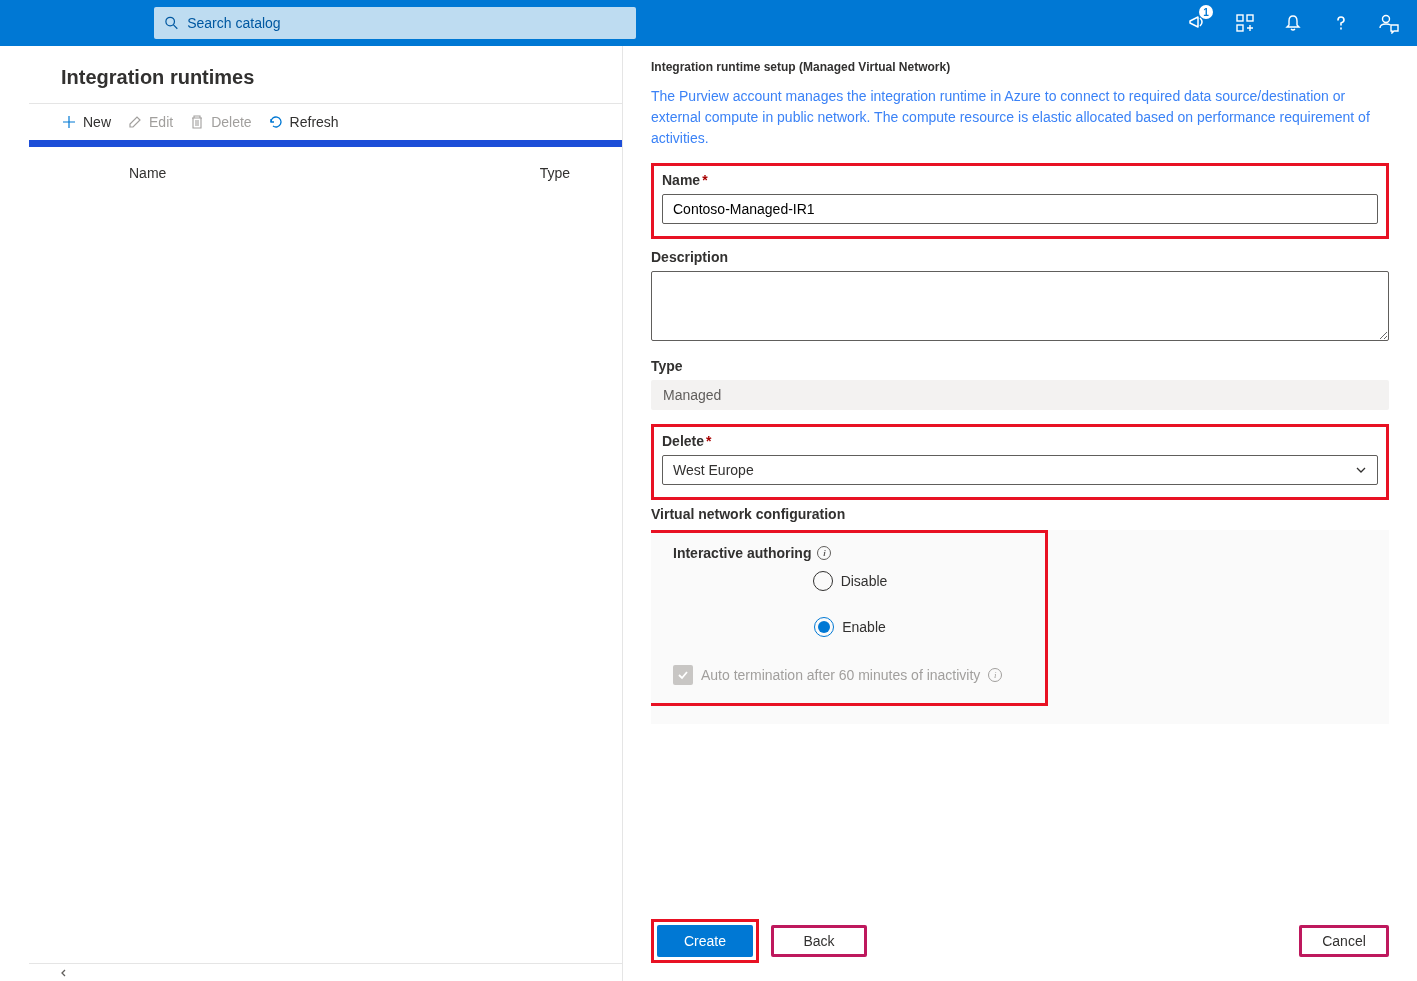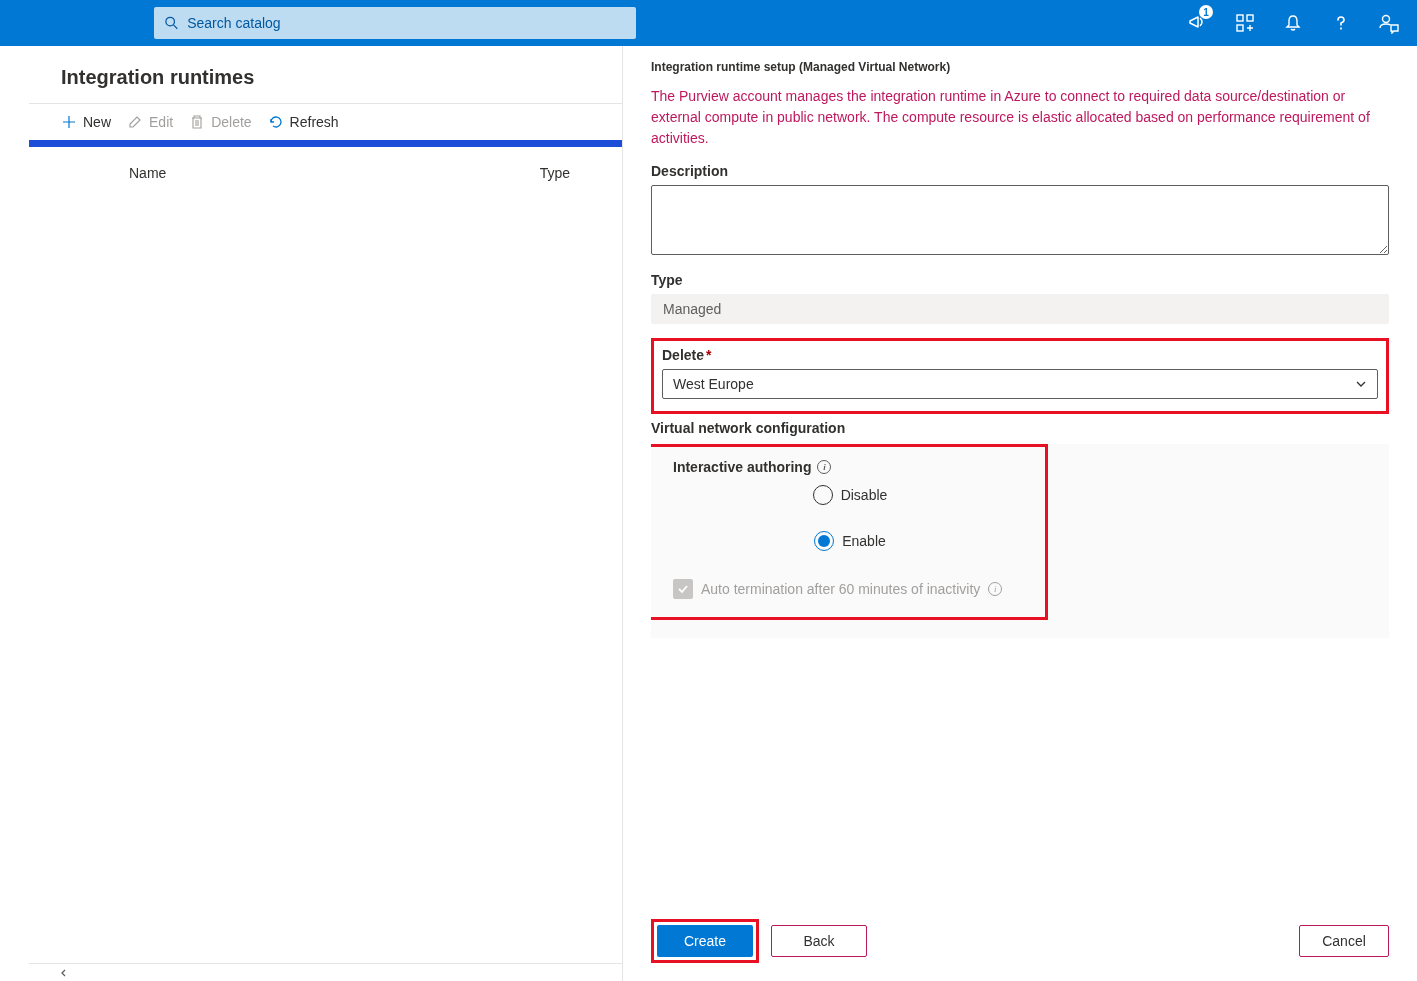--- a/index.html
+++ b/index.html
@@ -27,21 +27,21 @@
   .tbtn svg { width: 16px; height: 16px; }
   .table-head { display: flex; padding: 18px 32px 12px; color: #323130; }
   .table-head .col-name { margin-left: 68px; }
   .table-head .col-type { margin-left: auto; margin-right: 20px; }
   .left-spacer { flex: 1; }
   .left-scroll-hint { height: 18px; border-top: 1px solid #e5e5e5; display:flex; align-items:center; justify-content:flex-start; padding-left:30px; }
 
   
   .right-panel { flex: 1; display: flex; flex-direction: column; padding: 14px 28px 18px; position: relative; }
   .panel-title { font-size: 12px; font-weight: 600; margin-bottom: 12px; }
-  .panel-desc { font-size: 14px; line-height: 1.5; color: #be185d; margin-bottom: 14px; }
+  .panel-desc { font-size: 14px; line-height: 1.5; color: #3b82f6; margin-bottom: 14px; }
   .required { color: #a80000; margin-left: 2px; }
 
   .form-row { margin-bottom: 14px; }
   .form-label { font-weight: 600; margin-bottom: 6px; display: block; }
   .text-input { width: 100%; height: 30px; border: 1px solid #605e5c; border-radius: 2px; padding: 0 10px; font-size: 14px; font-family: inherit; }
   .textarea { width: 100%; height: 70px; border: 1px solid #605e5c; border-radius: 2px; padding: 6px 10px; font-size: 14px; font-family: inherit; resize: both; }
   .readonly-input { width: 100%; height: 30px; background: #f3f2f1; color: #605e5c; border-radius: 2px; padding: 0 12px; display: flex; align-items: center; }
   .select-input { width: 100%; height: 30px; border: 1px solid #605e5c; border-radius: 2px; padding: 0 10px; display: flex; align-items: center; justify-content: space-between; cursor: pointer; }
 
   .subsection-title { font-weight: 600; margin-top: 6px; margin-bottom: 8px; }
@@ -61,21 +61,21 @@
 
   .sublabel-row { display: flex; align-items: center; gap: 6px; font-weight: 600; }
   .info-icon { width: 14px; height: 14px; border: 1px solid #605e5c; border-radius: 50%; display:inline-flex; align-items:center; justify-content:center; font-size: 9px; font-style: italic; font-family: Georgia, serif; color: #605e5c; }
   .info-icon.dim { border-color: #a19f9d; color:#a19f9d; }
 
   .form-content { flex: 1; overflow-y: auto; }
 
   .footer { display: flex; align-items: center; gap: 12px; padding-top: 12px; }
   .btn { height: 32px; min-width: 96px; display: inline-flex; align-items:center; justify-content:center; border-radius: 2px; font-size: 14px; cursor: pointer; }
   .btn-primary { background: #0078d4; color: #fff; border: none; }
-  .btn-default { background: #fff; border: 1px solid #be185d; color: #323130; }
+  .btn-default { background: #fff; border: 3px solid #be185d; color: #323130; }
   .footer-spacer { flex: 1; }
   .hl-btn { border: 3px solid #e81123; padding: 3px; }
 </style>
 </head>
 <body>
 
 <div class="app">
 
   <div class="topbar">
     <div class="search-wrap">
@@ -161,20 +161,26 @@
             <path d="M6 2 L3 5 L6 8" stroke="#605e5c" stroke-width="1.3" fill="none"></path>
           </svg>
       </div>
     </div>
 
     <div class="right-panel">
       <div class="form-content">
         <div class="panel-title">Integration runtime setup (Managed Virtual Network)</div>
         <div class="panel-desc">The Purview account manages the integration runtime in Azure to connect to required data source/destination or external compute in public network. The compute resource is elastic allocated based on performance requirement of activities.</div>
 
+        <div class="hl-box">
+          <div class="form-row" style="margin-bottom:6px;">
+            <label class="form-label"><span>Name</span><span class="required">*</span></label>
+            <input class="text-input" value="Contoso-Managed-IR1" style="">
+          </div>
+        </div>
 
         <div class="form-row" style="margin-top:10px;">
           <label class="form-label">Description</label>
           <textarea class="textarea" style=""></textarea>
         </div>
 
         <div class="form-row">
           <label class="form-label">Type</label>
           <div class="readonly-input">Managed</div>
         </div>

